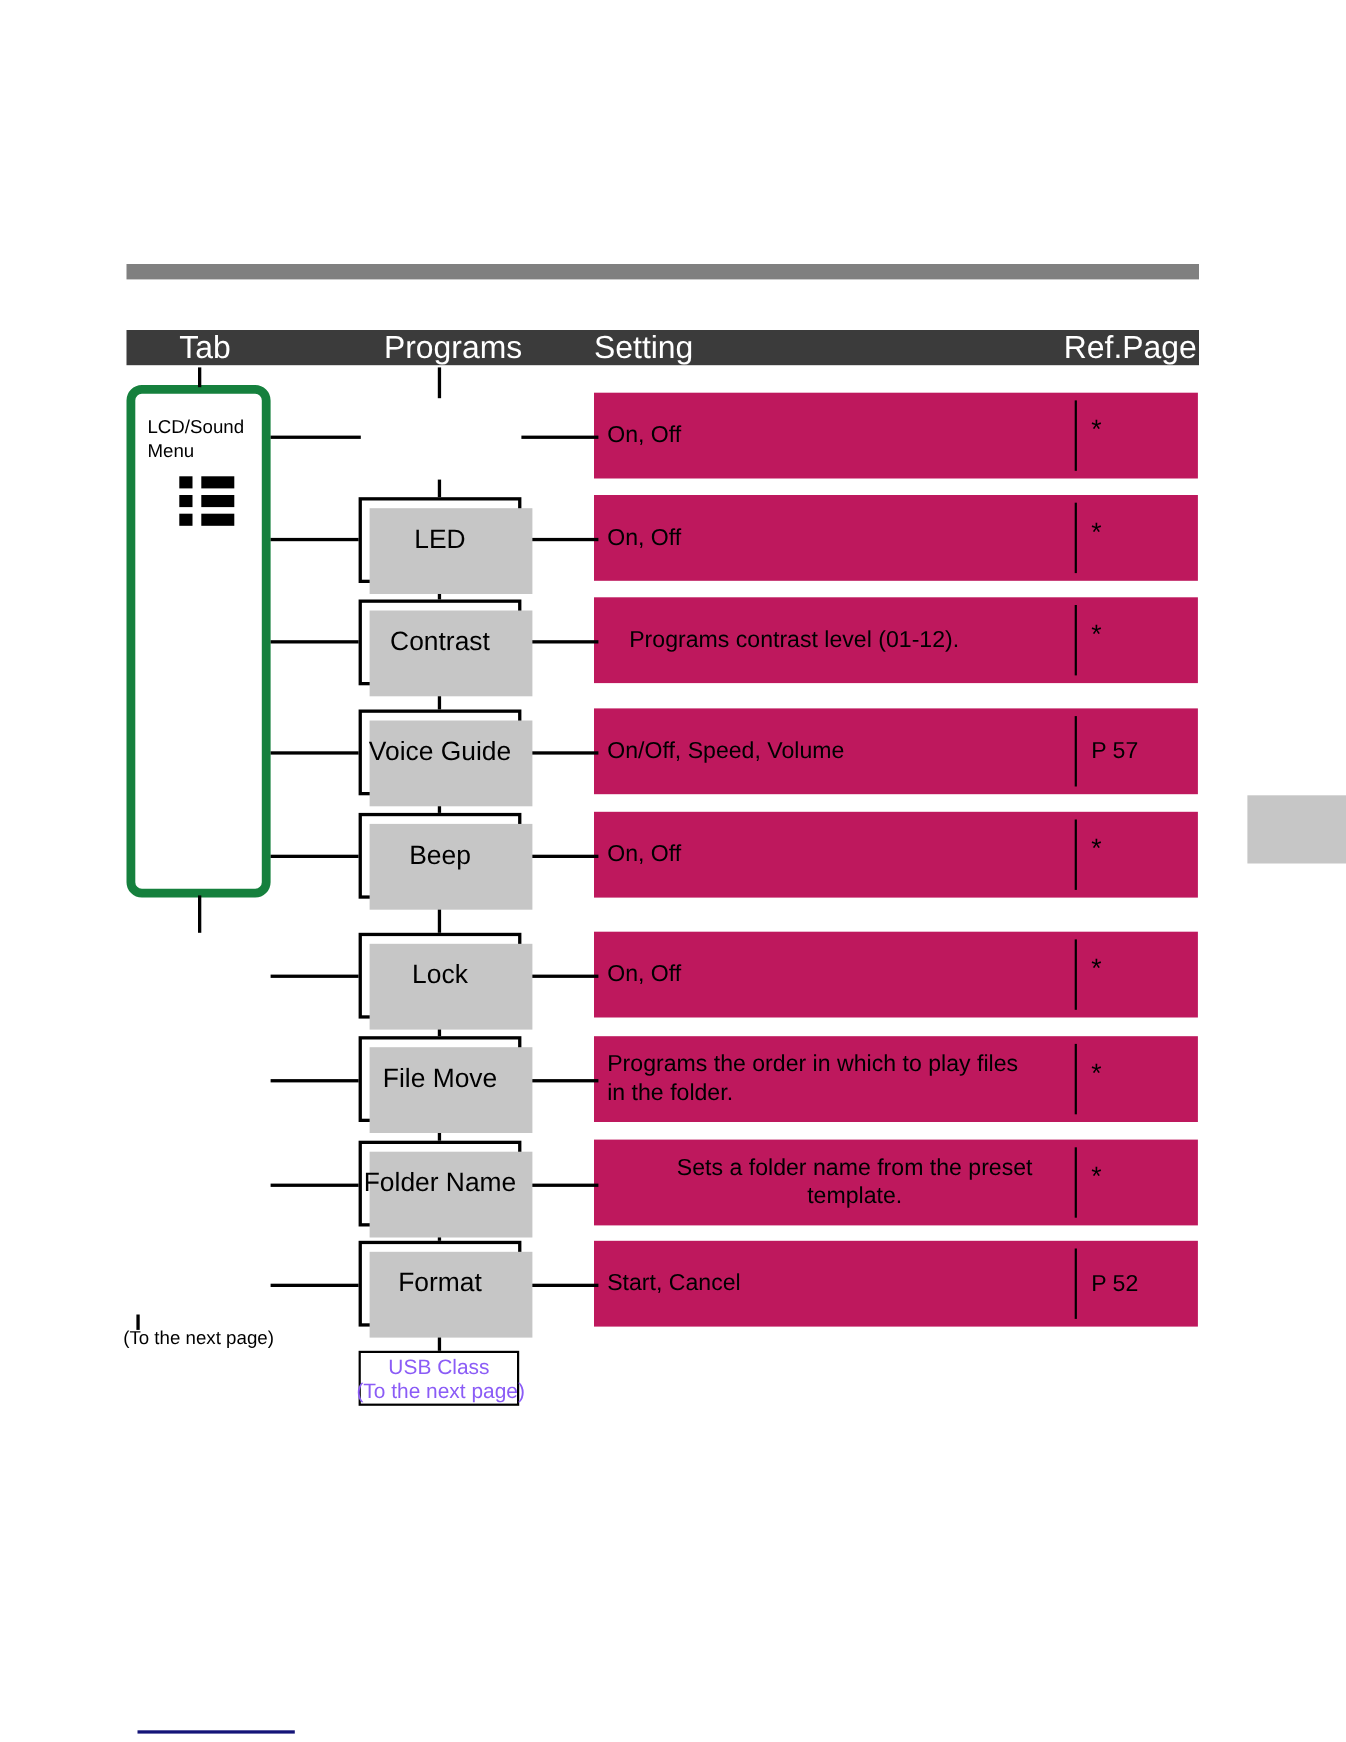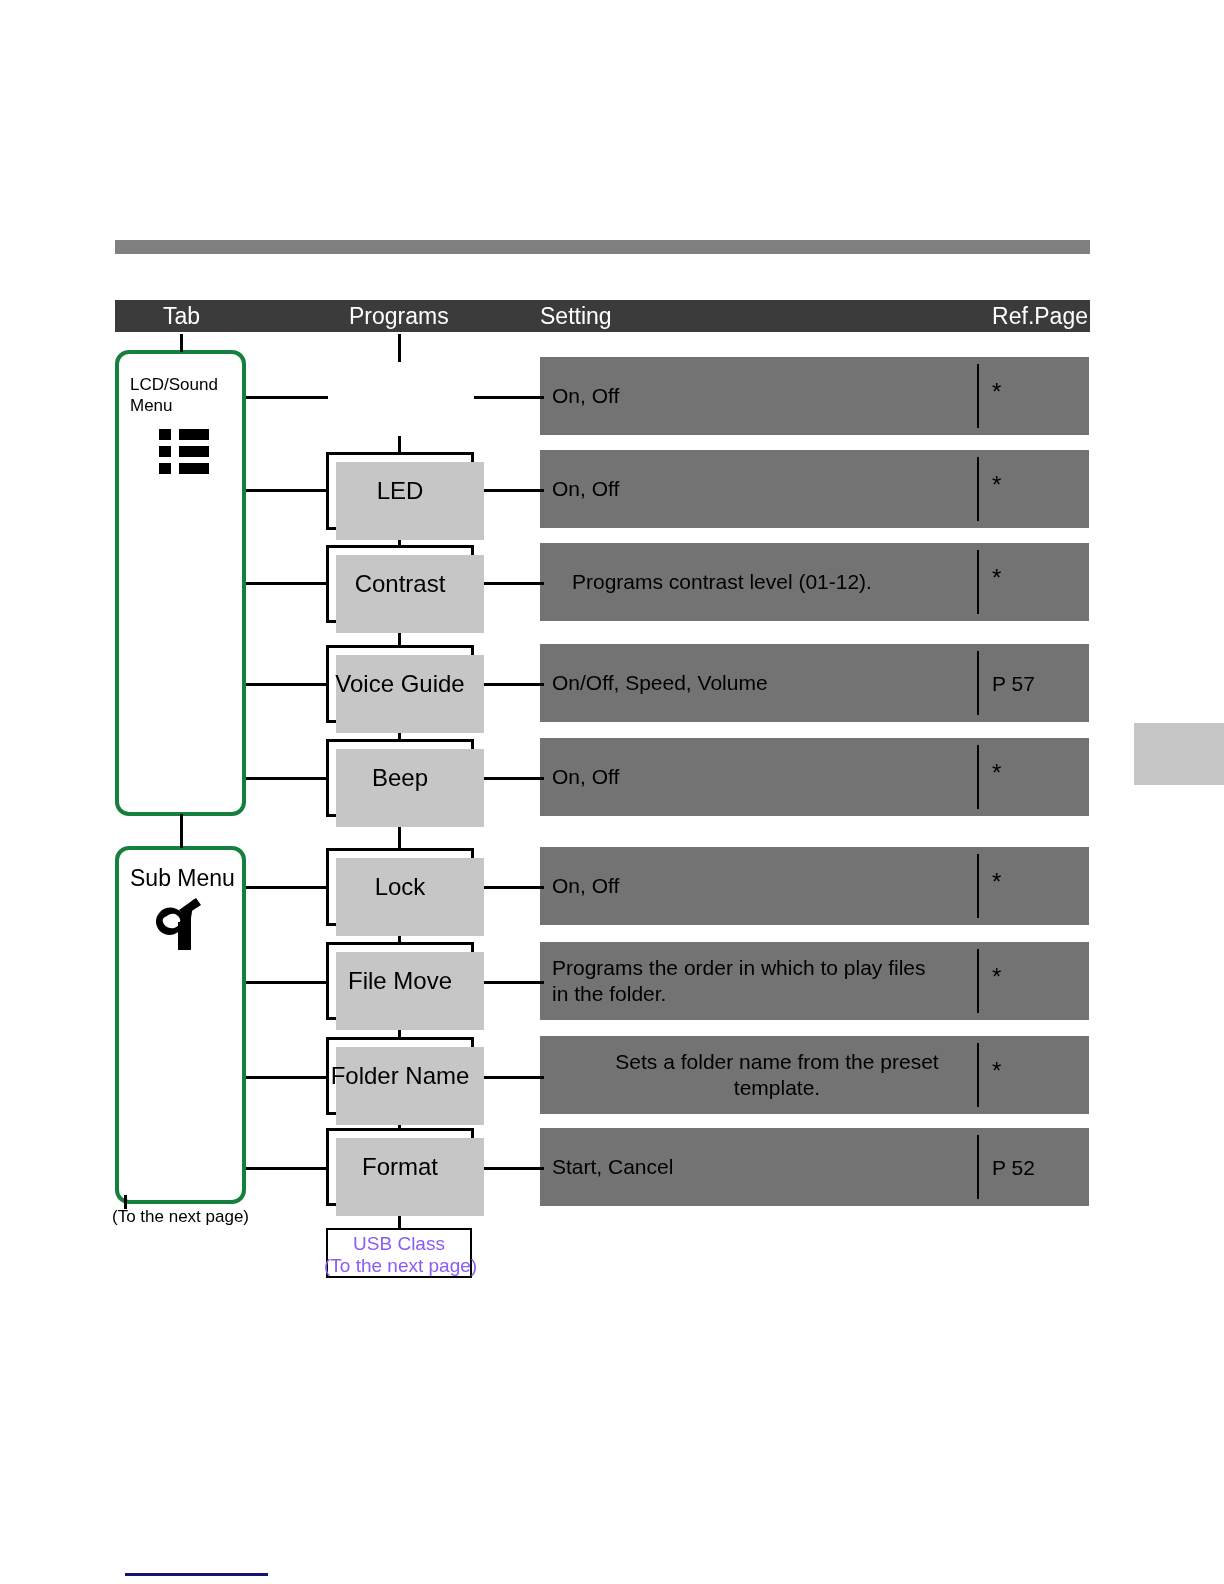--- a/index.html
+++ b/index.html
@@ -38,21 +38,21 @@
     left: 115px;
     top: 300px;
     width: 975px;
     height: 32px;
     background: #3b3b3b;
   }
   .header-bar .hcell {
     position: absolute;
     top: 3px;
     color: #ffffff;
-    font-size: 23px;
+    font-size: 29px;
     line-height: 27px;
     white-space: nowrap;
   }
   .h-tab      { left: 48px; }
   .h-function { left: 234px; }
   .h-setting  { left: 425px; }
   .h-refpage  { right: 2px; }
 
   
   .edge-tab {
@@ -70,21 +70,21 @@
     left: 125px;
     top: 1573px;
     width: 143px;
     height: 3px;
     background: #141478;
   }
 
   
   .tabbox {
     position: absolute;
-    border: 4px solid #15803d;
+    border: 8px solid #15803d;
     border-radius: 14px;
     background: #fff;
     box-sizing: border-box;
   }
   #tabbox-lcd   { left: 115px; top: 350px;  width: 131px; height: 466px; }
   #tabbox-sub   { left: 115px; top: 846px;  width: 131px; height: 358px; }
 
   .tabbox-label {
     position: absolute;
     left: 11px;
@@ -192,21 +192,21 @@
   }
   .usbbox .u1 { top: 2px; }
   .usbbox .u2 { top: 24px; }
 
   
   .setbar {
     position: absolute;
     left: 540px;
     width: 549px;
     height: 78px;
-    background: #737373;
+    background: #be185d;
     z-index: 1;
   }
   .setbar .settext {
     position: absolute;
     left: 12px;
     top: 50%;
     transform: translateY(-50%);
     font-size: 21px;
     line-height: 26px;
     color: #000;
@@ -288,31 +288,20 @@
           <div class="li-sq"></div>
           <div class="li-bar"></div>
         </div>
       <div class="li-row r3">
           <div class="li-sq"></div>
           <div class="li-bar"></div>
         </div>
     </div>
   </div>
 
-  <div class="tabbox" id="tabbox-sub">
-    <div class="tabbox-label">Sub Menu</div>
-    <div class="wrench-icon">
-      <svg viewBox="0 0 54 58" width="54" height="58" xmlns="http://www.w3.org/2000/svg">
-        <path d="M43 3 L30 16 C24 10 14 10 9 16 C3 22 4 31 10 36 C15 40 22 40 27 36 L27 52 L40 52 L40 22 Z
-                 M16 20 C21 16 27 18 29 23 C30 27 27 31 23 32 C18 33 13 30 12 26 C11 23 13 21 16 20 Z" fill="#000"></path>
-        <path d="M28 14 L45 2 L50 9 L33 20 Z" fill="#000"></path>
-        <rect x="27" y="26" width="13" height="28" fill="#000"></rect>
-      </svg>
-    </div>
-  </div>
 
   <div class="ln ln-h" style="left:246px; top:396px; width:82px;"></div>
   <div class="ln ln-h" style="left:246px; top:489px; width:82px;"></div>
   <div class="ln ln-h" style="left:246px; top:582px; width:82px;"></div>
   <div class="ln ln-h" style="left:246px; top:683px; width:82px;"></div>
   <div class="ln ln-h" style="left:246px; top:777px; width:82px;"></div>
 
   <div class="ln ln-h" style="left:246px; top:886px; width:82px;"></div>
   <div class="ln ln-h" style="left:246px; top:981px; width:82px;"></div>
   <div class="ln ln-h" style="left:246px; top:1076px; width:82px;"></div>

